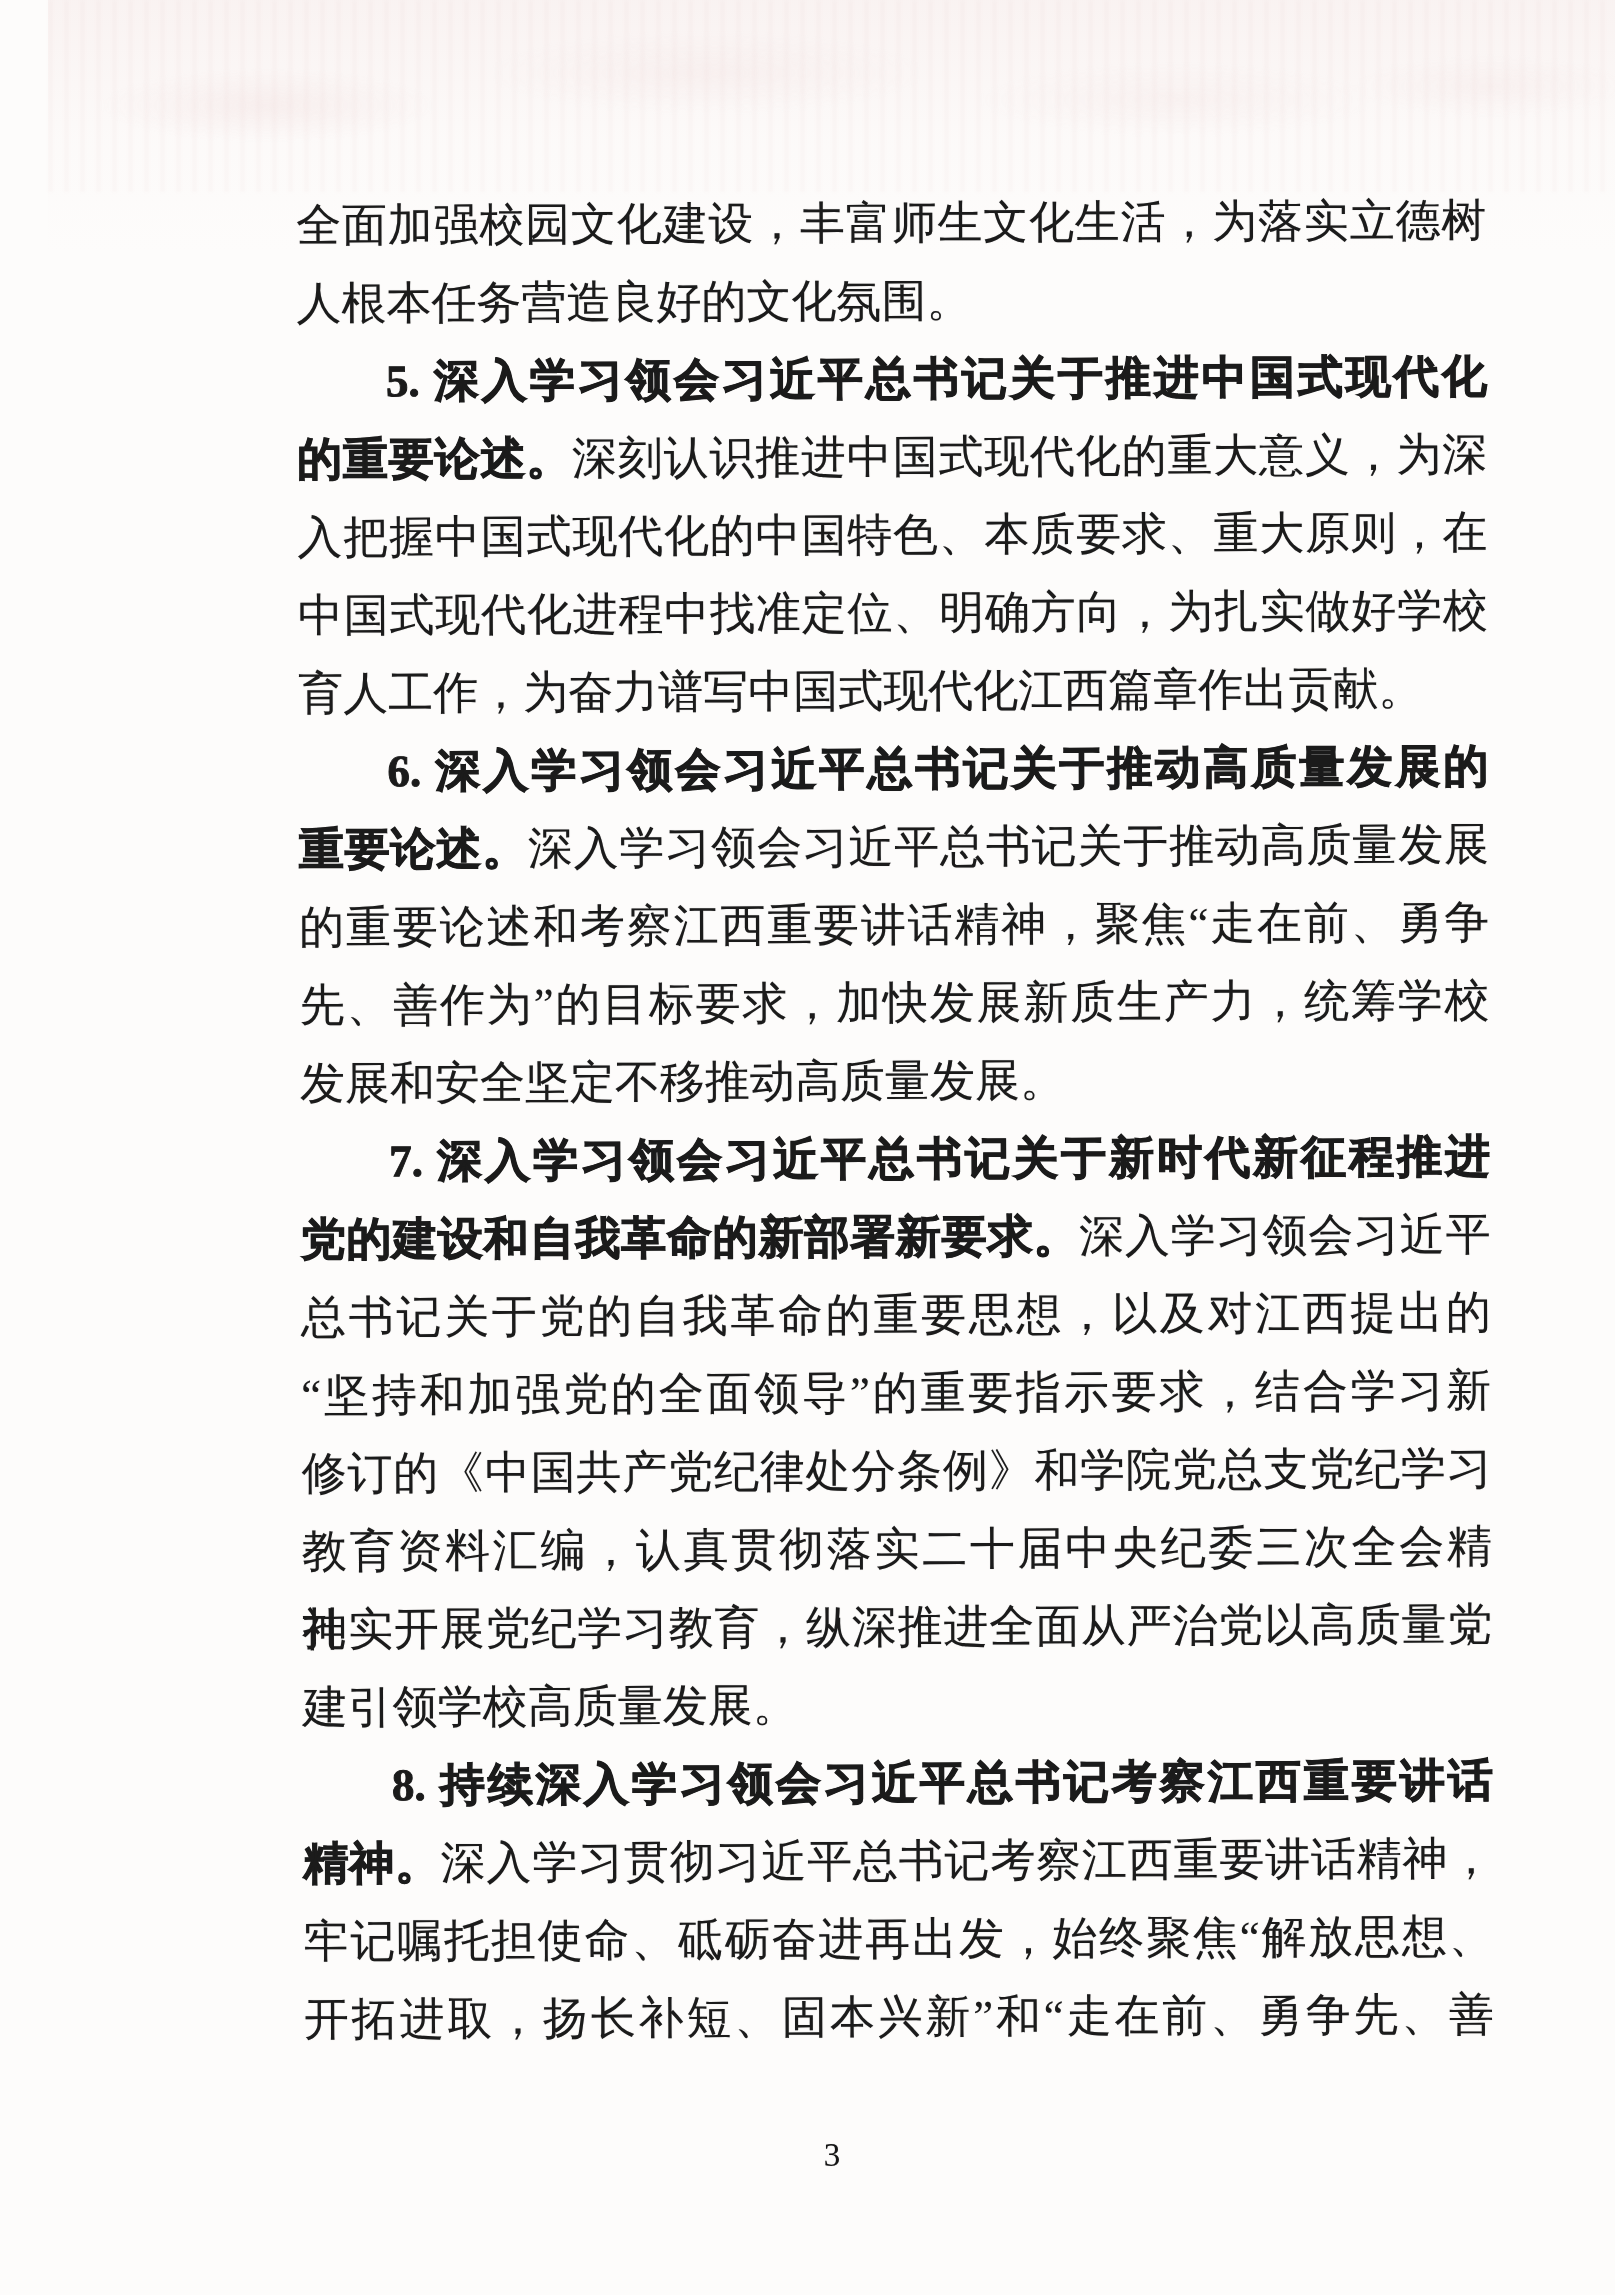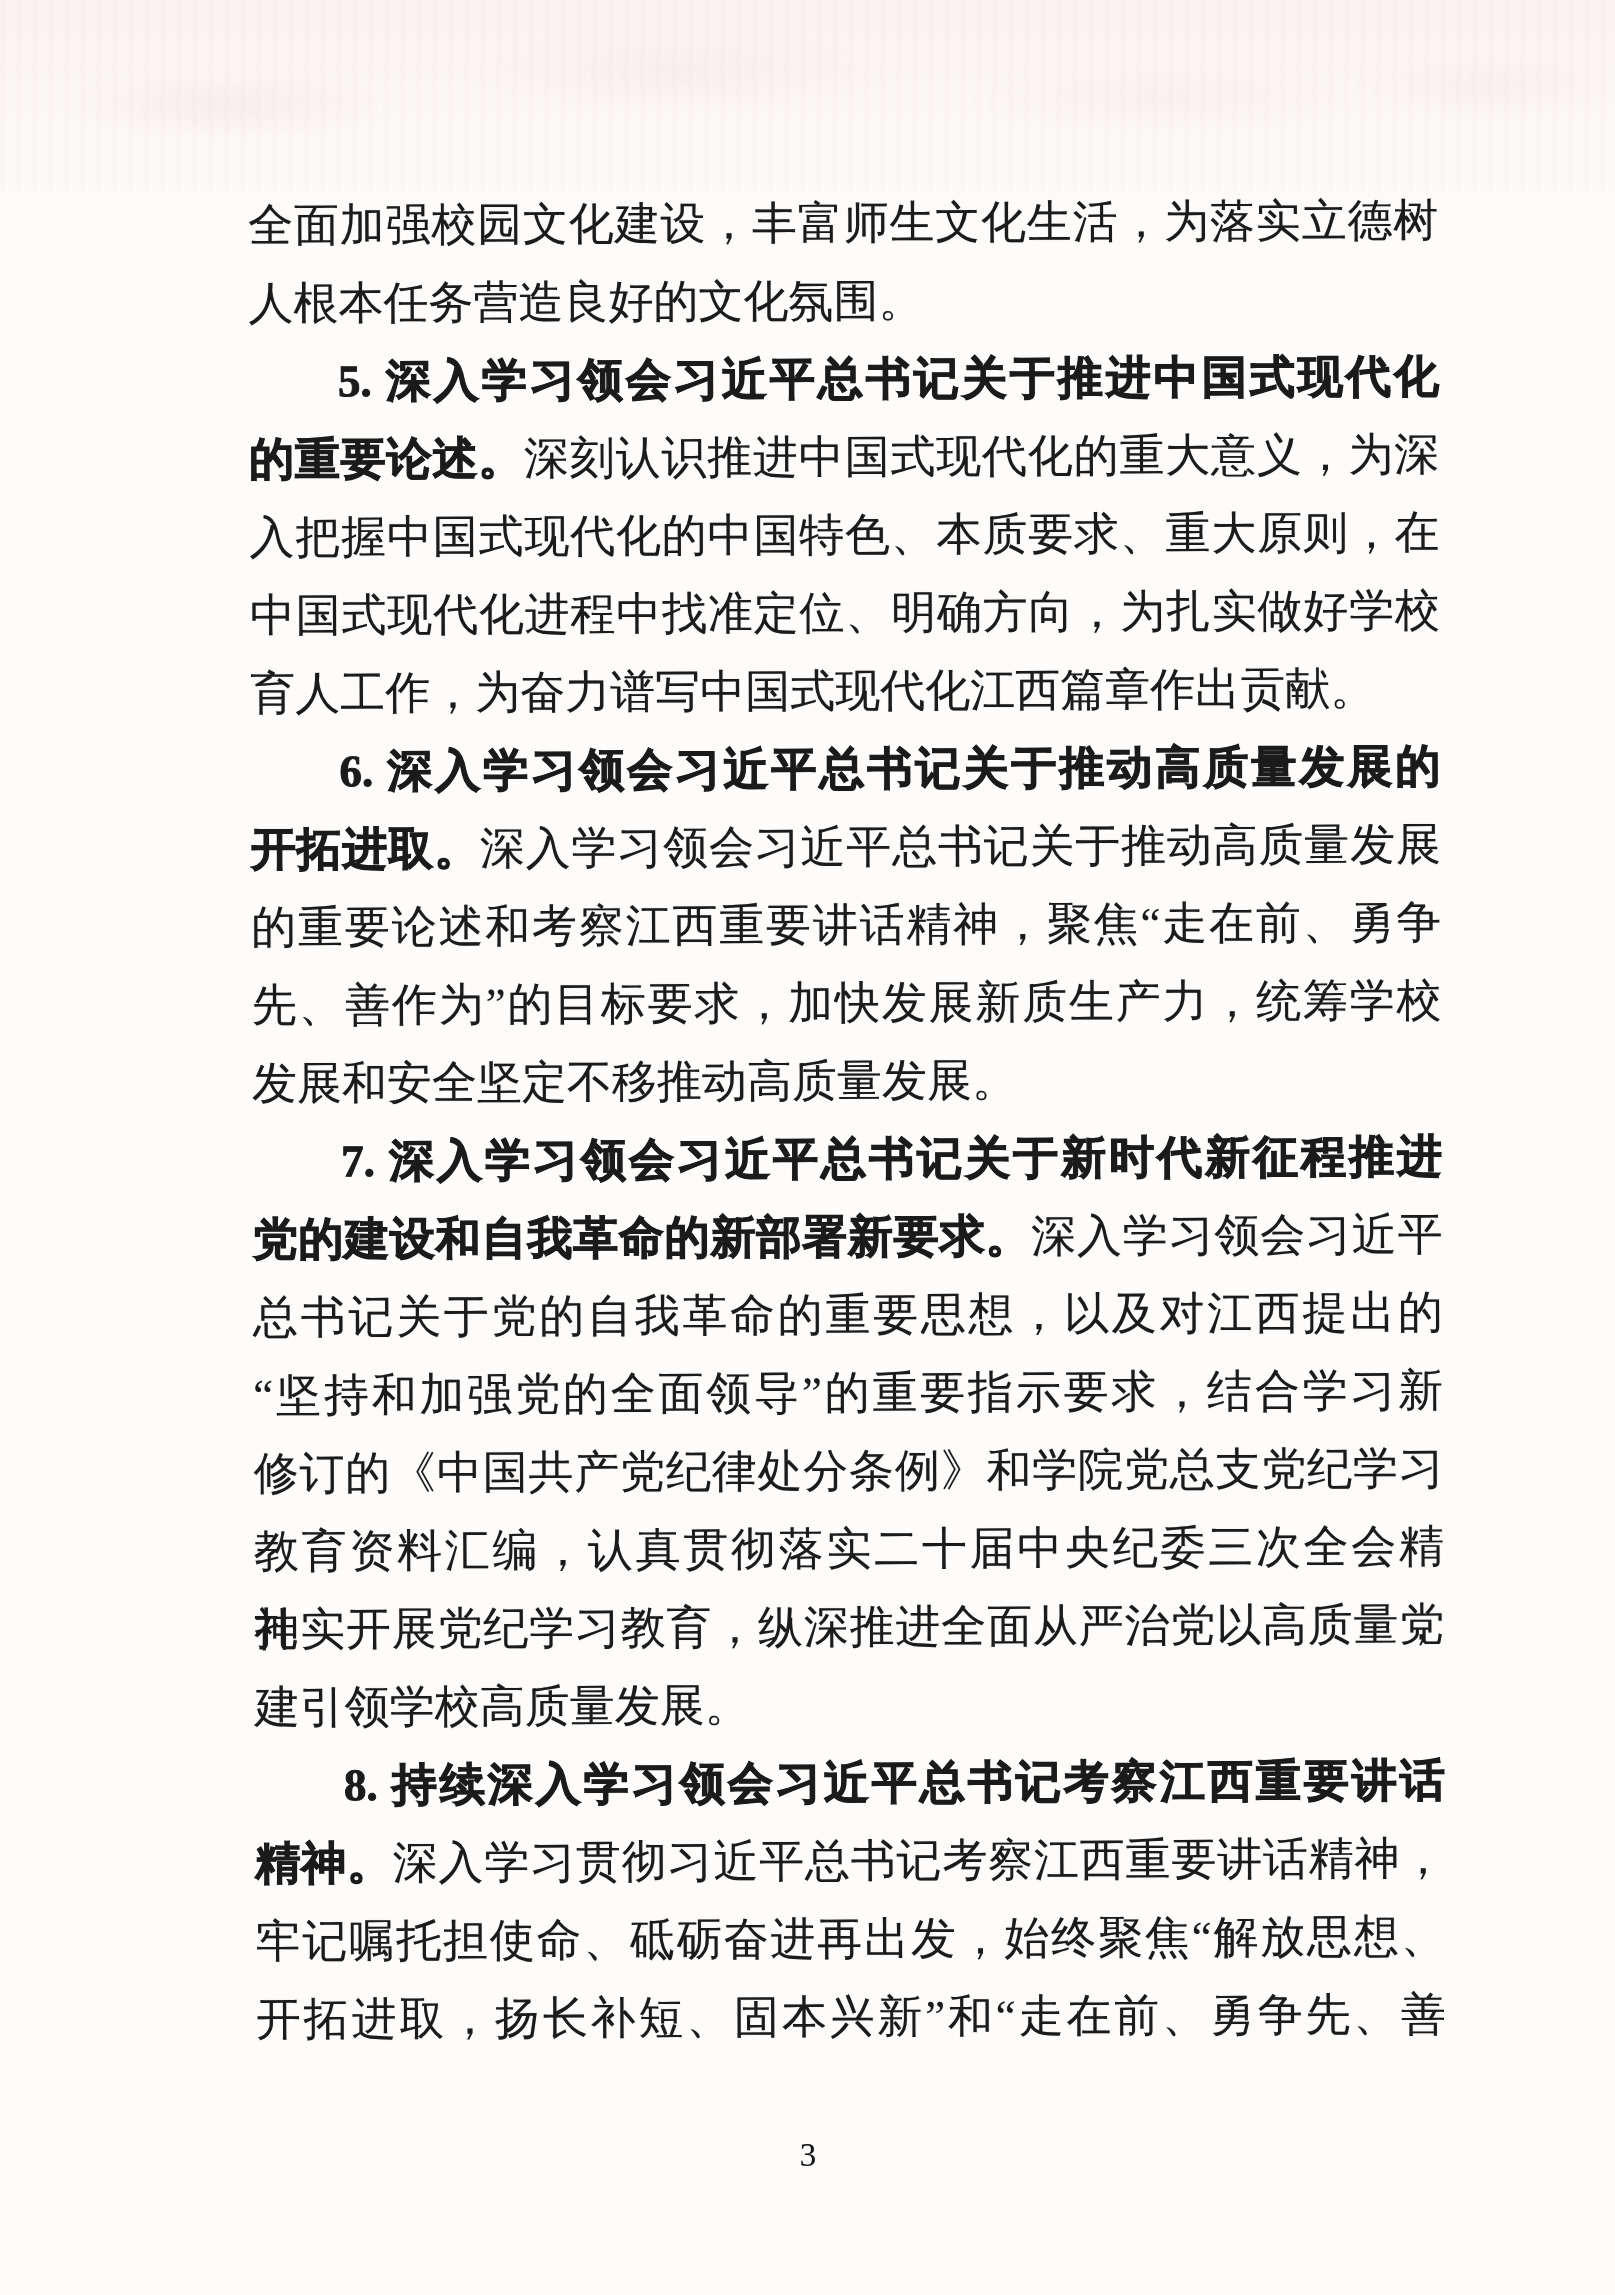--- a/index.html
+++ b/index.html
@@ -13,20 +13,21 @@
     overflow: hidden;
     background: #fdfcfb;
     font-family: "Liberation Serif", "DejaVu Serif", serif;
   }
   .page {
     position: absolute;
     inset: 0;
     background:
       linear-gradient(180deg, rgba(246,235,234,0.55) 0%, rgba(250,243,242,0.25) 6%, rgba(255,255,255,0) 11%),
       #fdfcfb;
+    margin-left: 48px;
   }
   
   .bleed-artifact {
     position: absolute;
     top: 0; left: 0; right: 0;
     height: 192px;
     background:
       radial-gradient(ellipse 241px 53px at 14% 55%, rgba(223,178,178,0.20), transparent 70%),
       radial-gradient(ellipse 316px 60px at 42% 38%, rgba(226,188,188,0.16), transparent 70%),
       radial-gradient(ellipse 286px 53px at 72% 52%, rgba(226,188,188,0.15), transparent 70%),
@@ -84,21 +85,21 @@
   <div class="bleed-artifact"></div>
   <div class="content" id="doc-lines">
       <div class="line"><span class="seg">全面加强校园文化建设，丰富师生文化生活，为落实立德树</span></div>
       <div class="line para-end"><span class="seg">人根本任务营造良好的文化氛围。</span></div>
       <div class="line indent"><span class="seg bold">5. 深入学习领会习近平总书记关于推进中国式现代化</span></div>
       <div class="line"><span class="seg bold">的重要论述。</span><span class="seg">深刻认识推进中国式现代化的重大意义，为深</span></div>
       <div class="line"><span class="seg">入把握中国式现代化的中国特色、本质要求、重大原则，在</span></div>
       <div class="line"><span class="seg">中国式现代化进程中找准定位、明确方向，为扎实做好学校</span></div>
       <div class="line para-end"><span class="seg">育人工作，为奋力谱写中国式现代化江西篇章作出贡献。</span></div>
       <div class="line indent"><span class="seg bold">6. 深入学习领会习近平总书记关于推动高质量发展的</span></div>
-      <div class="line"><span class="seg bold">开拓进取。</span><span class="seg">深入学习领会习近平总书记关于推动高质量发展</span></div>
+      <div class="line"><span class="seg bold">重要论述。</span><span class="seg">深入学习领会习近平总书记关于推动高质量发展</span></div>
       <div class="line"><span class="seg">的重要论述和考察江西重要讲话精神，聚焦“走在前、勇争</span></div>
       <div class="line"><span class="seg">先、善作为”的目标要求，加快发展新质生产力，统筹学校</span></div>
       <div class="line para-end"><span class="seg">发展和安全坚定不移推动高质量发展。</span></div>
       <div class="line indent"><span class="seg bold">7. 深入学习领会习近平总书记关于新时代新征程推进</span></div>
       <div class="line"><span class="seg bold">党的建设和自我革命的新部署新要求。</span><span class="seg">深入学习领会习近平</span></div>
       <div class="line"><span class="seg">总书记关于党的自我革命的重要思想，以及对江西提出的</span></div>
       <div class="line"><span class="seg">“坚持和加强党的全面领导”的重要指示要求，结合学习新</span></div>
       <div class="line"><span class="seg">修订的《中国共产党纪律处分条例》和学院党总支党纪学习</span></div>
       <div class="line"><span class="seg">教育资料汇编，认真贯彻落实二十届中央纪委三次全会精神，</span></div>
       <div class="line"><span class="seg">扎实开展党纪学习教育，纵深推进全面从严治党以高质量党</span></div>

